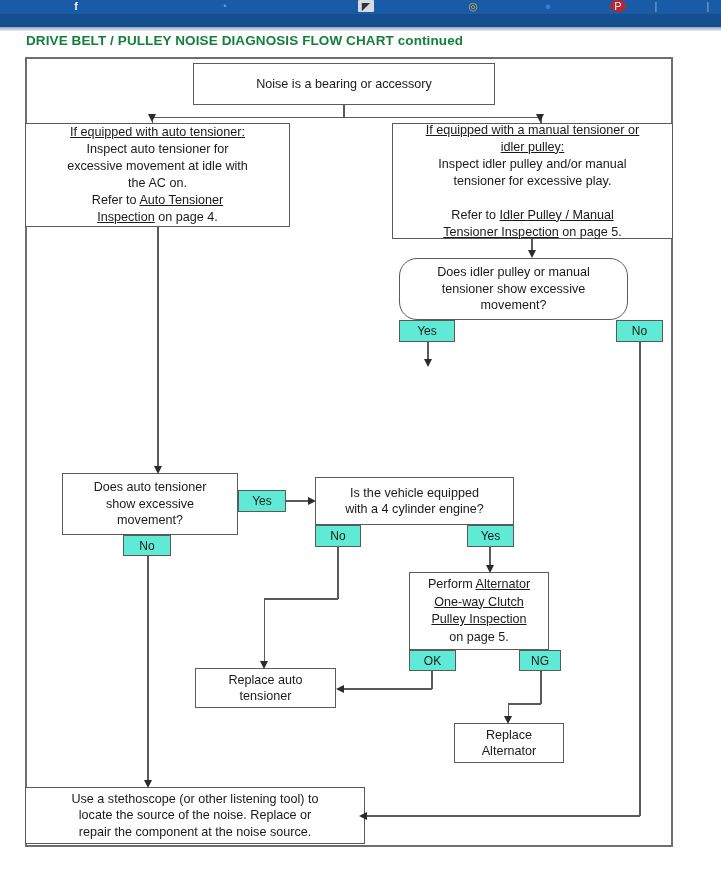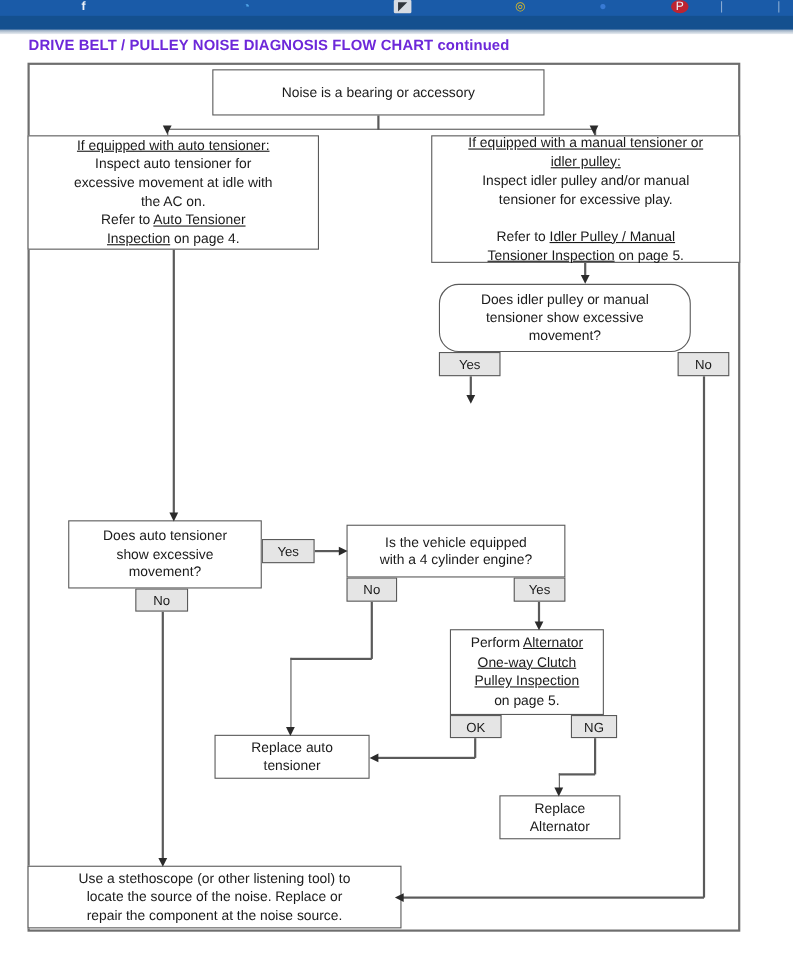--- a/index.html
+++ b/index.html
@@ -31,21 +31,21 @@
   #topbar .pin{color:#ffffff;background:#cb2027;border-radius:50%;}
   #topbar .sep{color:#9bb9da;}
   #topbar-edge{
     position:absolute;left:0;top:27px;width:721px;height:4px;
     background:linear-gradient(to bottom,#8fa5bd,#c9d3de 60%,#e9edf1);
   }
 
   
   #page-title{
     position:absolute;left:26px;top:33px;
-    font-size:13.5px;font-weight:bold;color:#6d28d9;
+    font-size:13.5px;font-weight:bold;color:#15803d;
     letter-spacing:.1px;white-space:nowrap;
   }
 
   
   #chart{
     position:absolute;left:0;top:0;width:721px;height:881px;
   }
   #frame{
     position:absolute;left:25px;top:57px;width:648px;height:790px;
     border:2px solid #6e6e6e;box-sizing:border-box;background:transparent;
@@ -56,21 +56,21 @@
     border:1.5px solid #5a5a5a;background:#ffffff;
     display:flex;align-items:center;justify-content:center;
     text-align:center;color:#1a1a1a;
     font-size:12.6px;line-height:16.4px;
     padding:2px 4px;
   }
   .node .txt{display:block;width:100%;}
   .u{text-decoration:underline;}
   .tag{
     position:absolute;box-sizing:border-box;
-    border:1.5px solid #5a5a5a;background:#e5e5e5;
+    border:1.5px solid #5a5a5a;background:#5eead4;
     display:flex;align-items:center;justify-content:center;
     font-size:12px;color:#1a1a1a;z-index:6;
   }
   .ln{position:absolute;background:#5a5a5a;z-index:2;}
   .lnv{width:1.5px;}
   .lnh{height:1.5px;}
   .arw{position:absolute;width:0;height:0;z-index:3;}
   .arw-d{border-left:4.5px solid transparent;border-right:4.5px solid transparent;border-top:8px solid #2b2b2b;}
   .arw-l{border-top:4.5px solid transparent;border-bottom:4.5px solid transparent;border-right:8px solid #2b2b2b;}
   .arw-r{border-top:4.5px solid transparent;border-bottom:4.5px solid transparent;border-left:8px solid #2b2b2b;}

